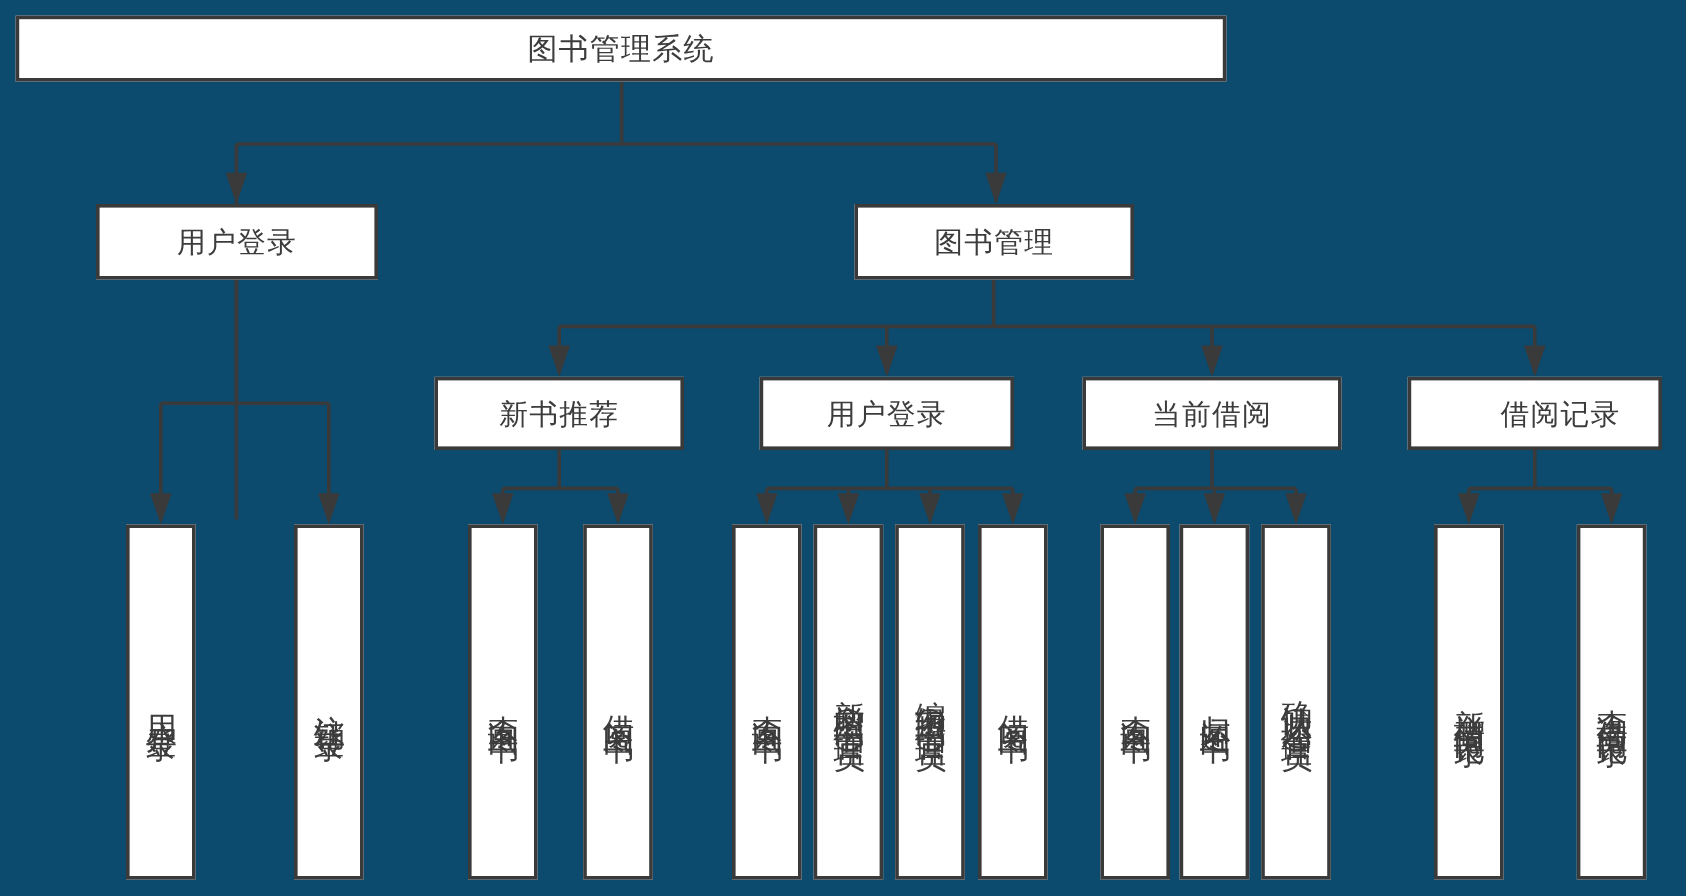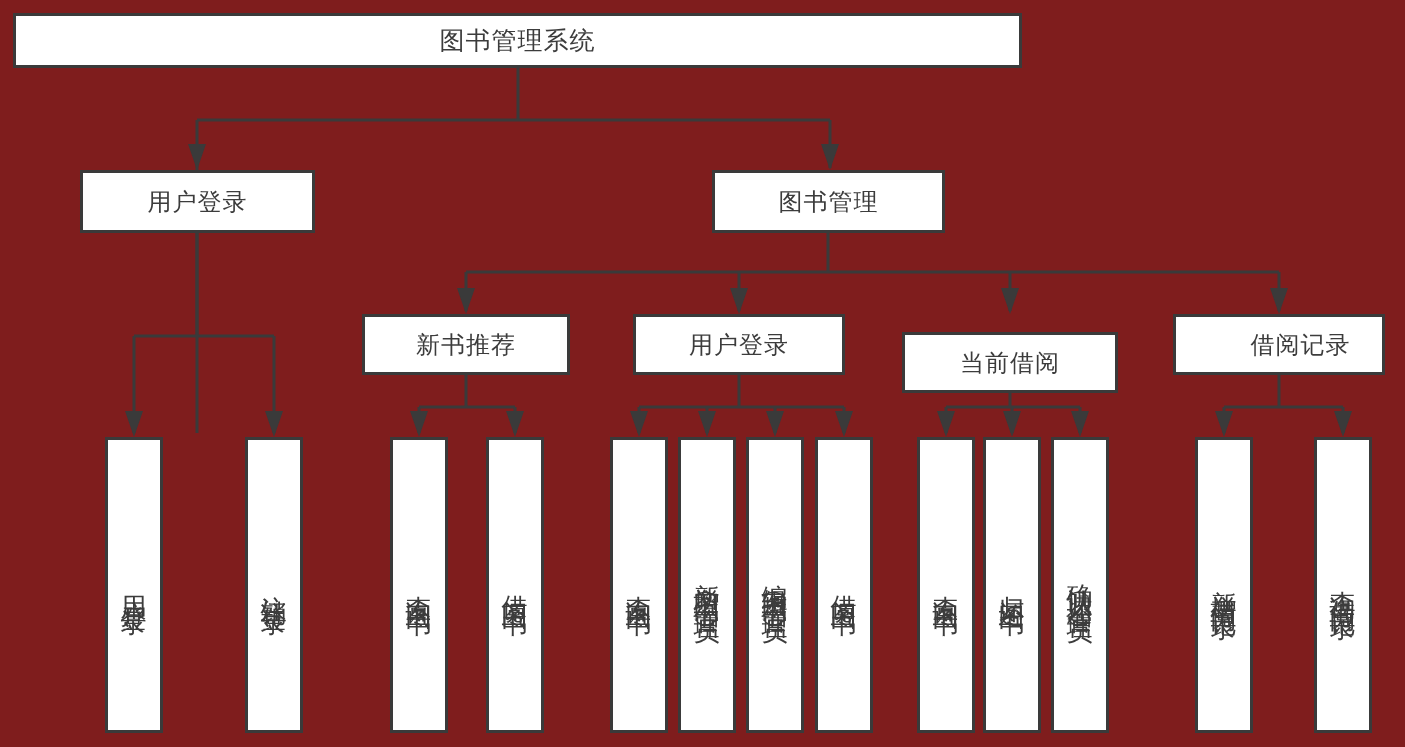--- a/index.html
+++ b/index.html
@@ -1,20 +1,20 @@
 <!DOCTYPE html>
 <html><head>
 <meta charset="utf-8">
 <style>
   html, body { margin: 0; padding: 0; background: #ffffff; }
   .canvas {
     position: relative;
     width: 1405px;
     height: 747px;
-    background: #7f1d1d;
+    background: #0c4a6e;
     overflow: hidden;
     font-family: "DejaVu Sans", "Liberation Sans", sans-serif;
     color: #3c3c3c;
   }
   .connectors {
     position: absolute;
     left: 0; top: 0;
     width: 1405px; height: 747px;
     pointer-events: none;
   }
@@ -112,21 +112,21 @@
   <div class="node" style="left:362px; top:314px; width:208px; height:61px;">
     <span>新书推荐</span>
   </div>
 
   <div class="node" style="left:712px; top:170px; width:233px; height:63px;">
     <span>图书管理</span>
   </div>
   <div class="node" style="left:633px; top:314px; width:212px; height:61px;">
     <span>用户登录</span>
   </div>
-  <div class="node" style="left:902px; top:332px; width:216px; height:61px;">
+  <div class="node" style="left:902px; top:314px; width:216px; height:61px;">
     <span>当前借阅</span>
   </div>
   <div class="node" style="left:1173px; top:314px; width:212px; height:61px;padding-left:43px;">
     <span>借阅记录</span>
   </div>
 
   <div class="vnode" style="left:105px;">
     <span class="vtext">用户登录</span>
   </div>
   <div class="vnode" style="left:245px;">

